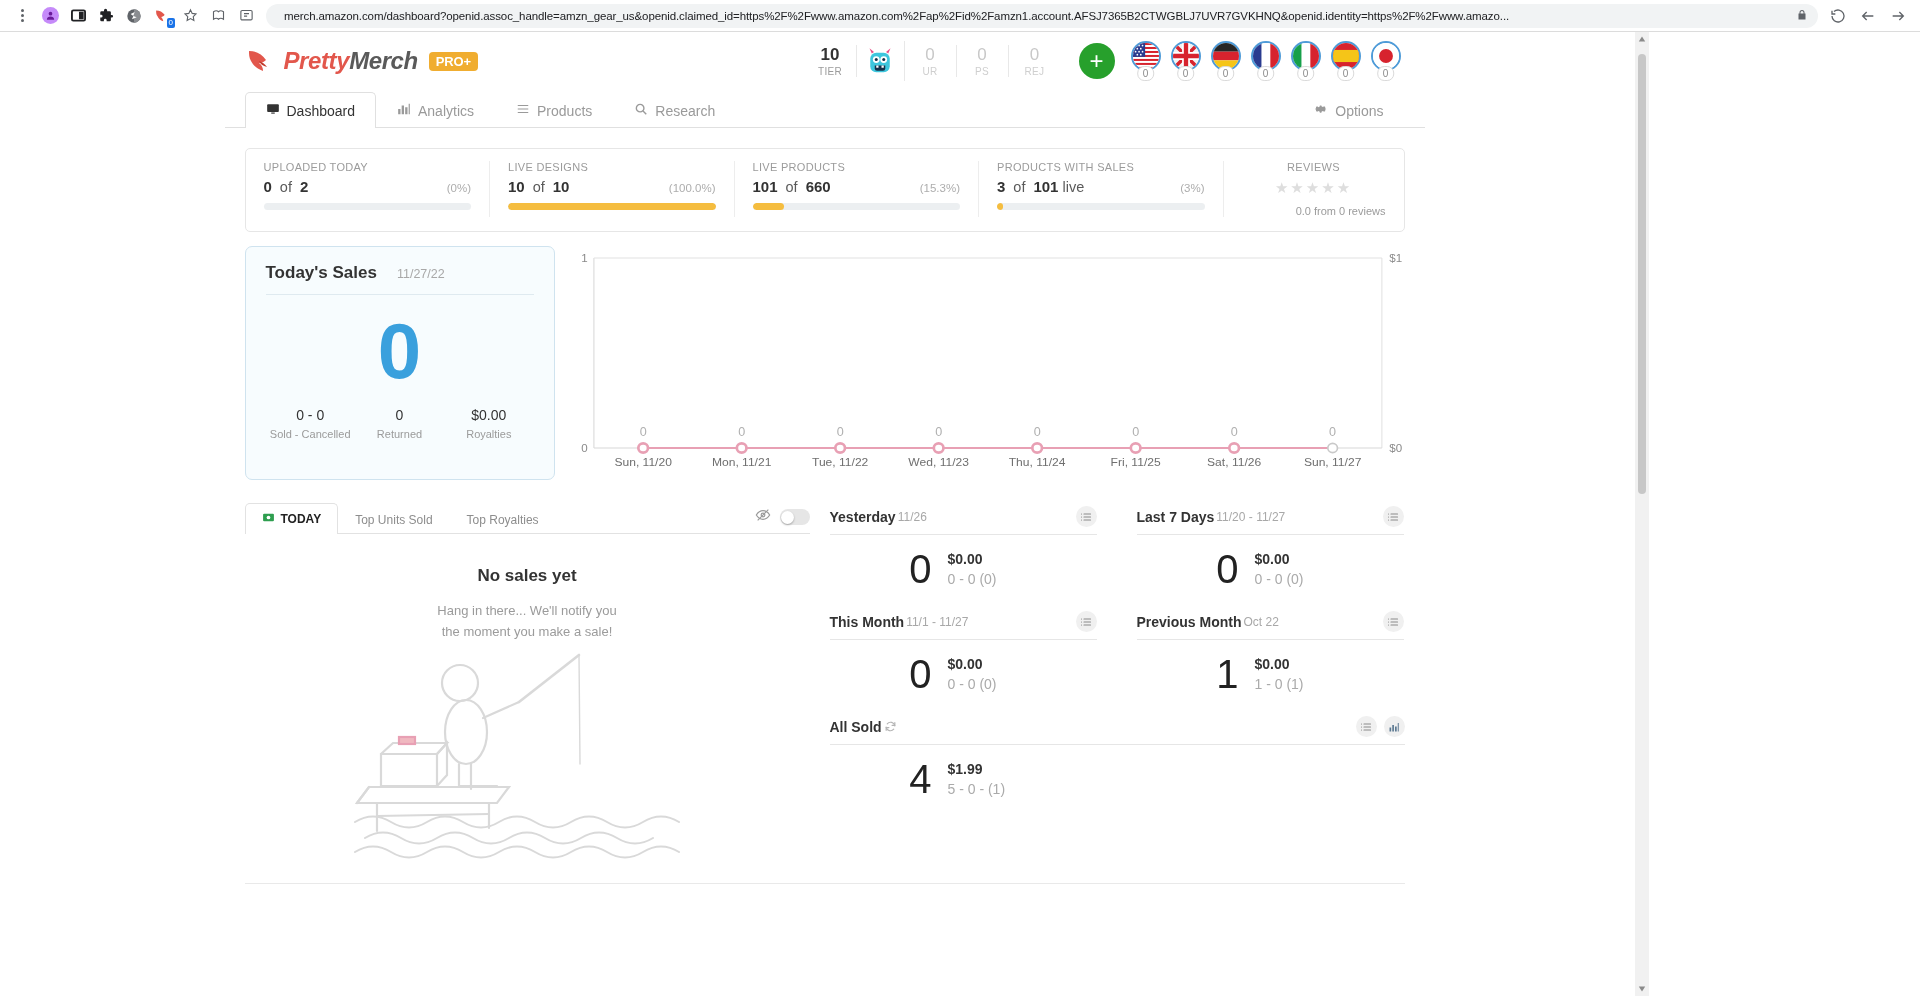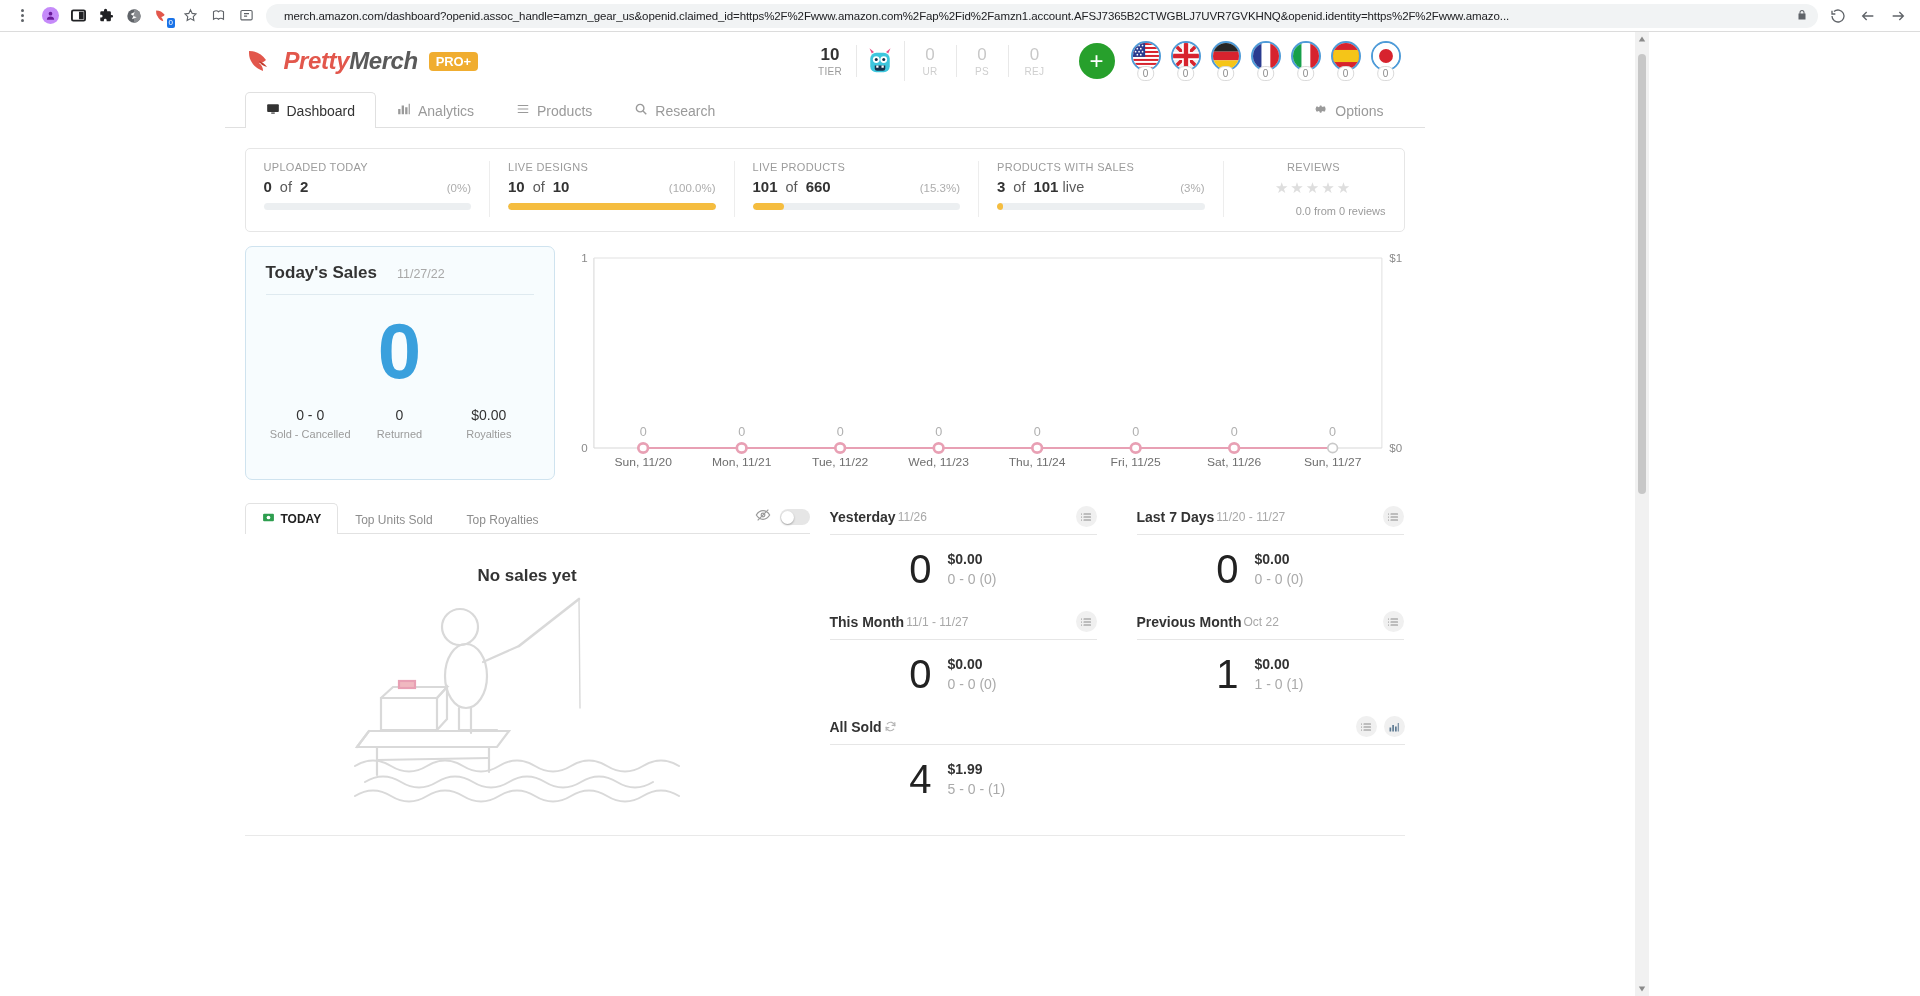--- a/index.html
+++ b/index.html
@@ -736,20 +736,24 @@
               </svg>
             </span>
             <span class="toggle-pill">
               <span class="toggle-knob"></span>
             </span>
           </div>
         </div>
 
         <div class="empty-state">
           <div class="empty-title">No sales yet</div>
+          <div class="empty-sub">
+            <div>Hang in there... We'll notify you</div>
+            <div>the moment you make a sale!</div>
+          </div>
           <div style="margin-top:4px;">
             <svg width="360" height="215" viewBox="0 0 360 215" fill="none" stroke="#d9d9d9" stroke-width="2.2" stroke-linecap="round">
 
               <circle cx="113" cy="37" r="18"></circle>
 
               <ellipse cx="119" cy="86" rx="21" ry="32"></ellipse>
 
               <path d="M136 72 L172 56"></path>
 
               <path d="M112 118 L112 140 L150 140"></path>

